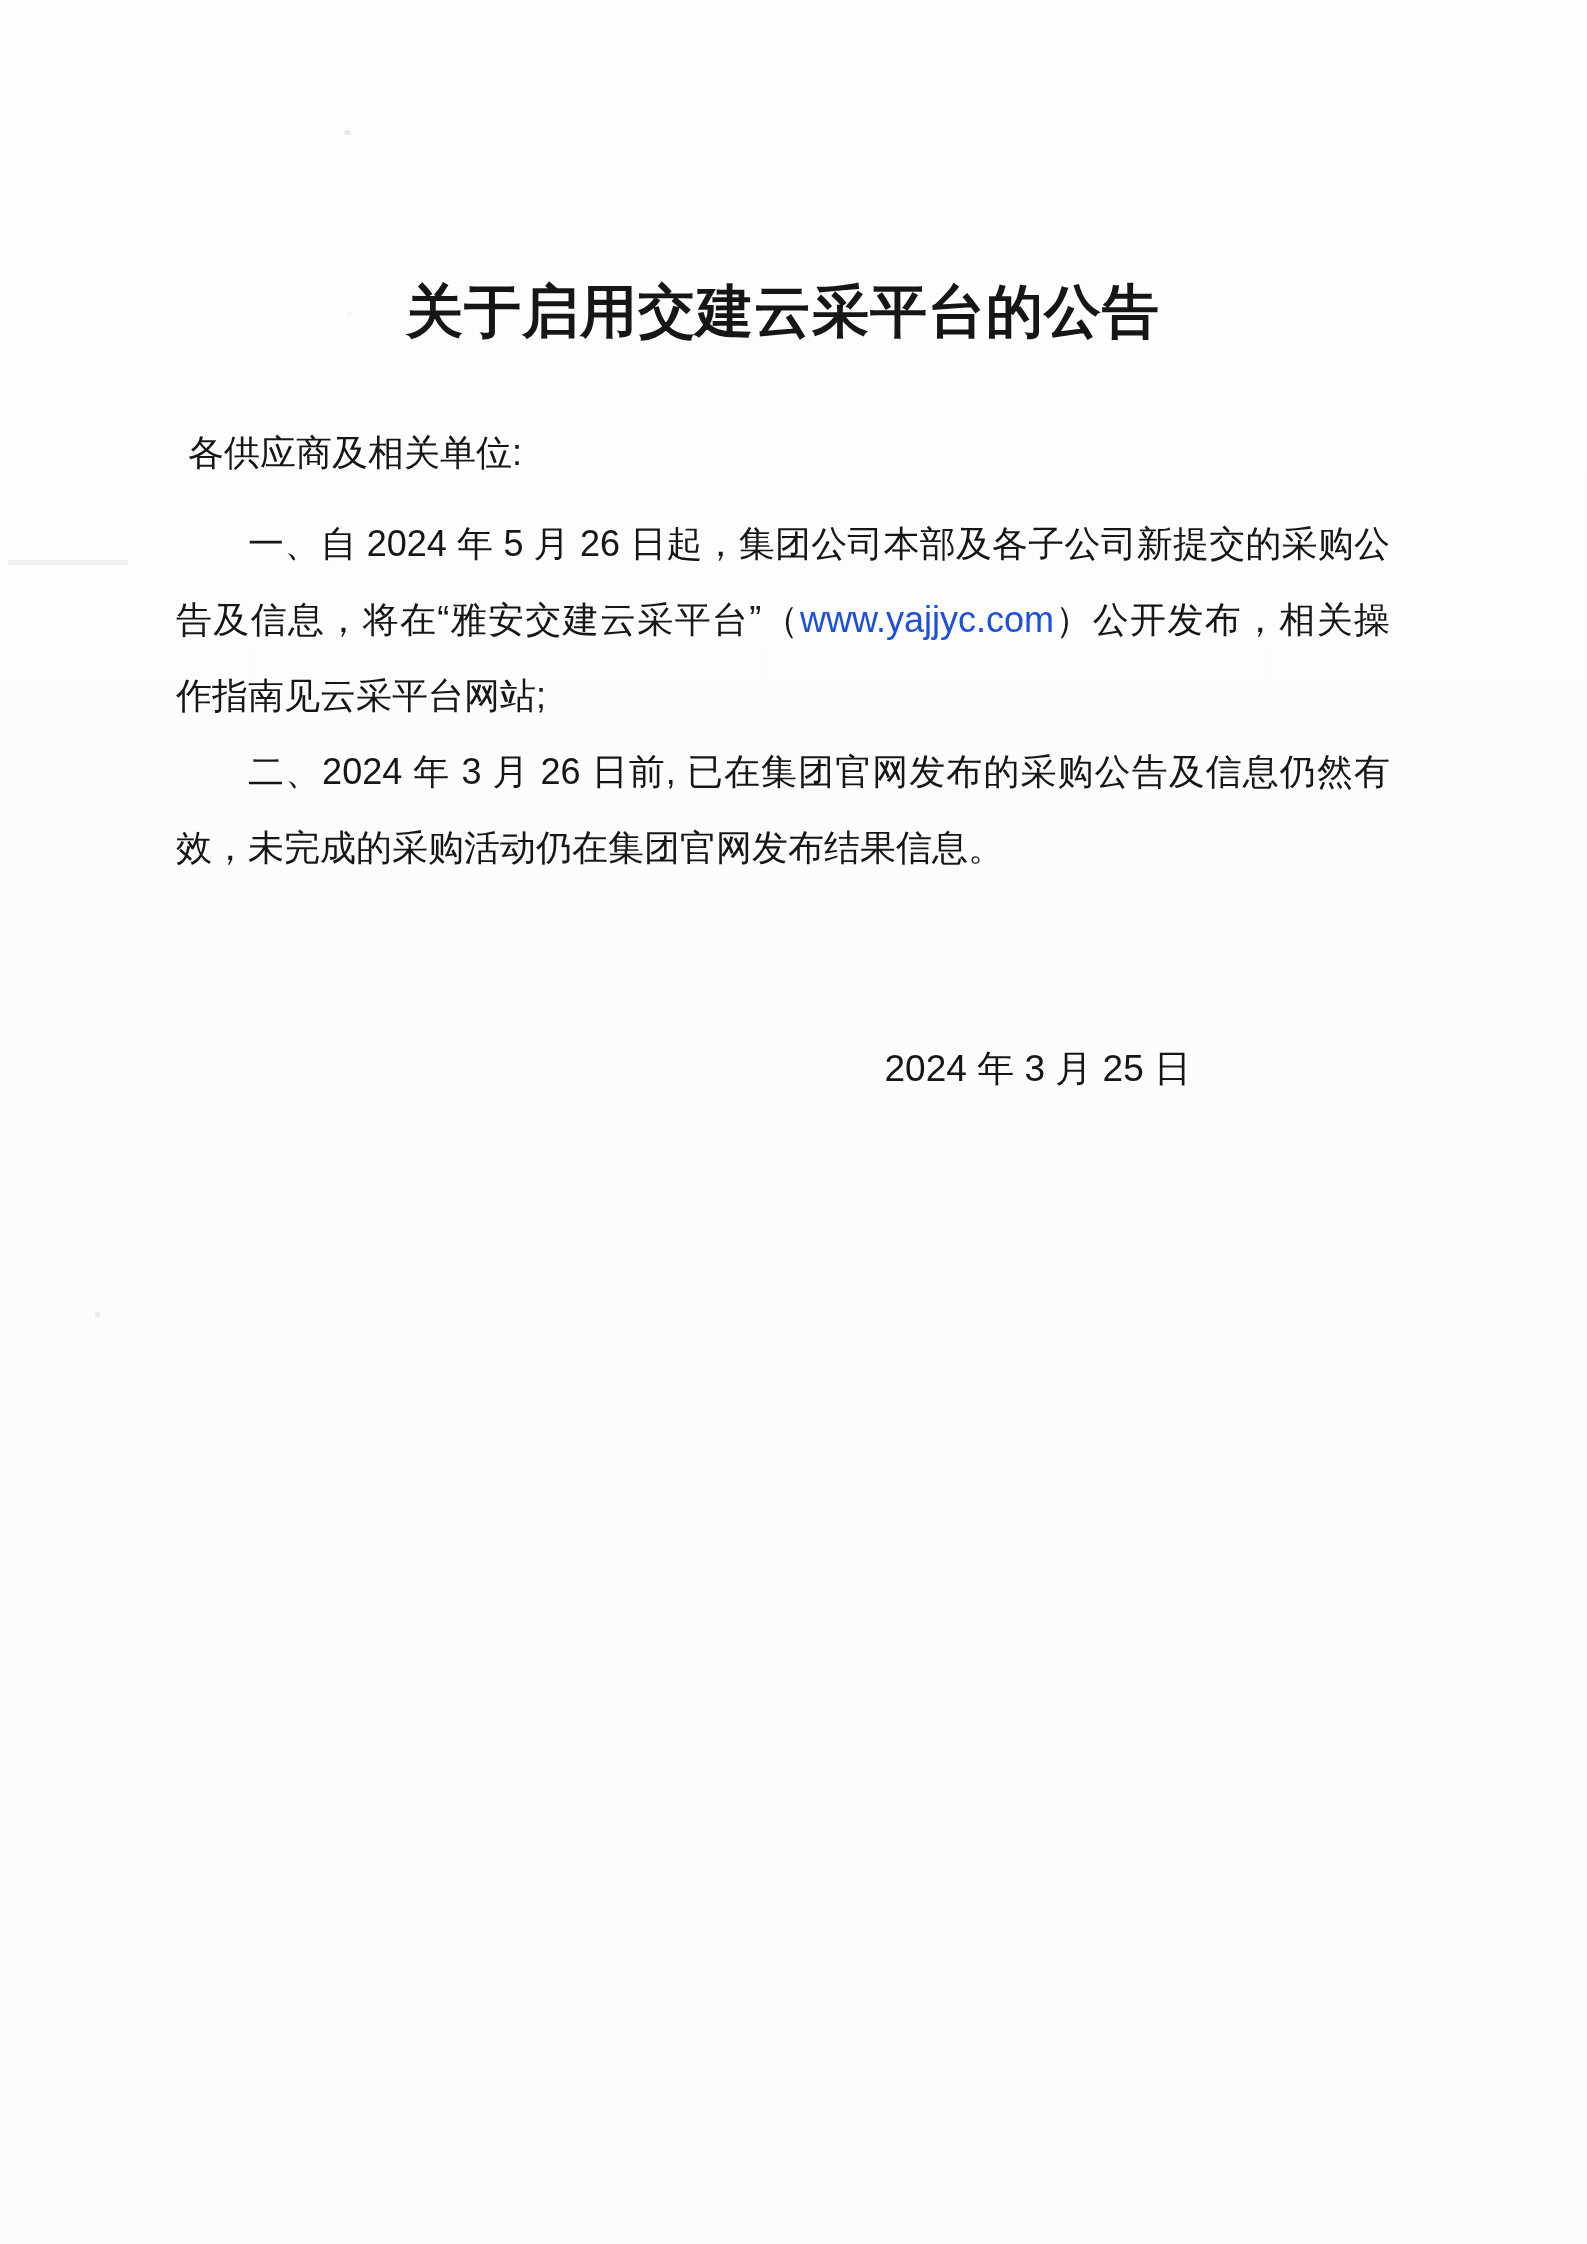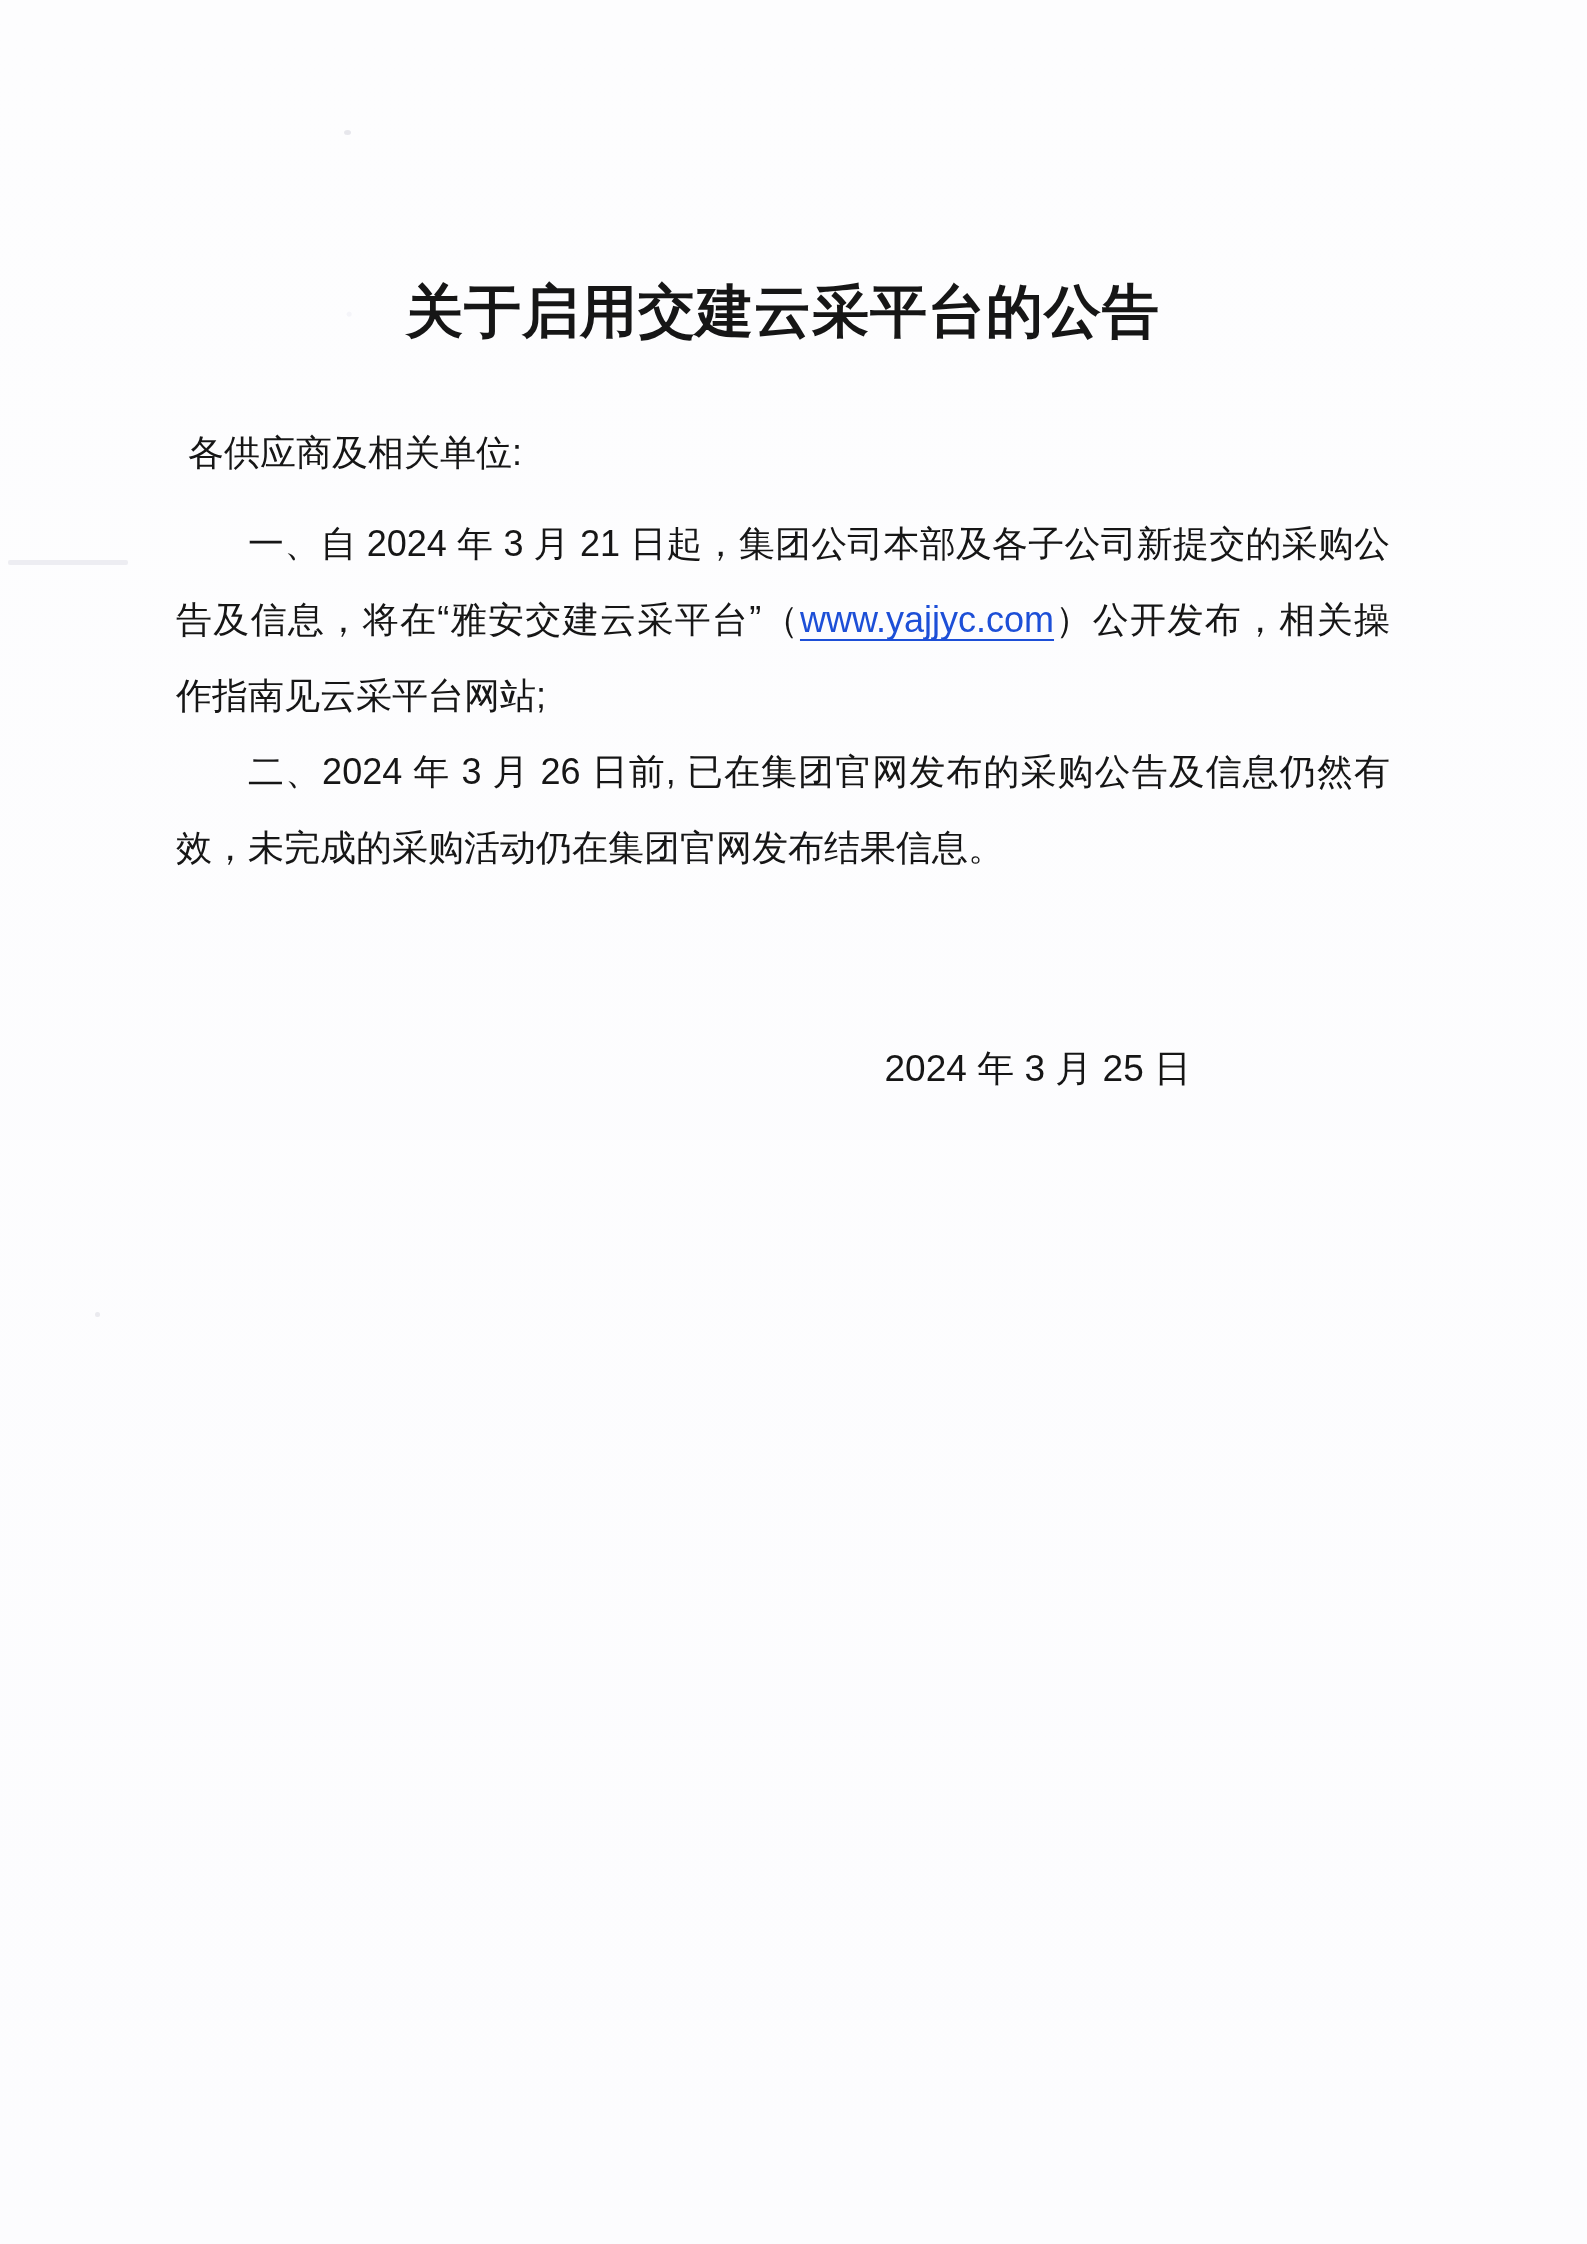--- a/index.html
+++ b/index.html
@@ -49,21 +49,20 @@
   .salutation {
     margin: 0 0 15px 12px;
     text-indent: 0;
   }
   .para {
     margin: 0;
     text-indent: 72px; 
   }
   .platform-link {
     color: #1d4fd7;
-    text-decoration: underline;
     text-decoration-thickness: 2px;
     text-underline-offset: 7px;
     cursor: pointer;
   }
   .sign-block {
     position: absolute;
     top: 1000px;
     right: 396px;
     text-align: center;
     font-size: 37px;
@@ -92,21 +91,21 @@
   <div class="speck speck-1"></div>
   <div class="speck speck-2"></div>
   <div class="speck speck-3"></div>
 
   <h1 class="doc-title">关于启用交建云采平台的公告</h1>
 
   <div class="doc-body">
 
     <p class="salutation">各供应商及相关单位:</p>
 
-    <p class="para"><span>一、自 2024 年 3 月 21 日起，集团公司本部及各子公司新提交的采购公告及信息，将在“雅安交建云采平台”（</span><a class="platform-link">www.yajjyc.com</a><span>）公开发布，相关操作指南见云采平台网站;</span></p>
+    <p class="para"><span>一、自 2024 年 5 月 26 日起，集团公司本部及各子公司新提交的采购公告及信息，将在“雅安交建云采平台”（</span><a class="platform-link">www.yajjyc.com</a><span>）公开发布，相关操作指南见云采平台网站;</span></p>
 
     <p class="para">二、2024 年 3 月 26 日前, 已在集团官网发布的采购公告及信息仍然有效，未完成的采购活动仍在集团官网发布结果信息。</p>
 
   </div>
 
   <div class="sign-block">
     <div class="sign-date">2024 年 3 月 25 日</div>
   </div>
 
 </div>

